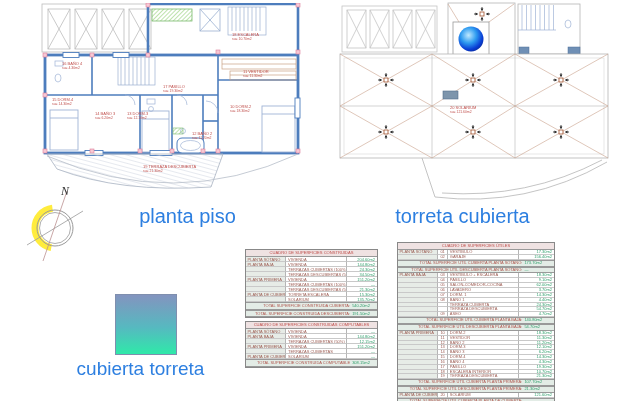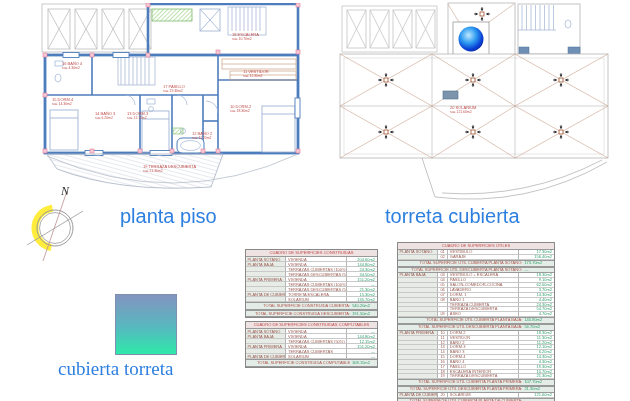--- a/index.html
+++ b/index.html
@@ -4,22 +4,22 @@
 <style>
   html,body{margin:0;padding:0;}
   body{width:630px;height:401px;background:#ffffff;position:relative;overflow:hidden;
        font-family:"Liberation Sans",sans-serif;}
   .plan{position:absolute;}
   .plan svg{display:block;}
   
   .rlabel{position:absolute;color:#c0504d;font-size:4px;line-height:4.3px;white-space:nowrap;}
   .rlabel .ar{display:block;font-size:3.4px;color:#c0504d;}
   
-  .caption{position:absolute;color:#2d7fe0;font-size:20px;text-align:left;}
-  .caption.small{font-size:19px;font-family:Liberation Serif, serif;}
+  .caption{position:absolute;color:#2d7fe0;font-size:20px;text-align:center;}
+  .caption.small{font-size:19px;}
   
   .turret-sq{position:absolute;left:115px;top:294px;width:60px;height:59px;
      background:linear-gradient(180deg,#8394bf 0%,#56b9c0 55%,#2fe9a9 100%);
      border:1px solid #7f8fae;}
   
   .tbl{position:absolute;font-size:4px;line-height:1.15;color:#444;}
   .tbl-wrap{border:0.5px solid #888;background:#fff;}
   .t-title{background:#efe2e2;color:#c0504d;text-align:center;font-size:4.1px;
      height:6px;line-height:6px;border-bottom:0.5px solid #999;white-space:nowrap;overflow:hidden;}
   .t-row{display:flex;height:5px;}

